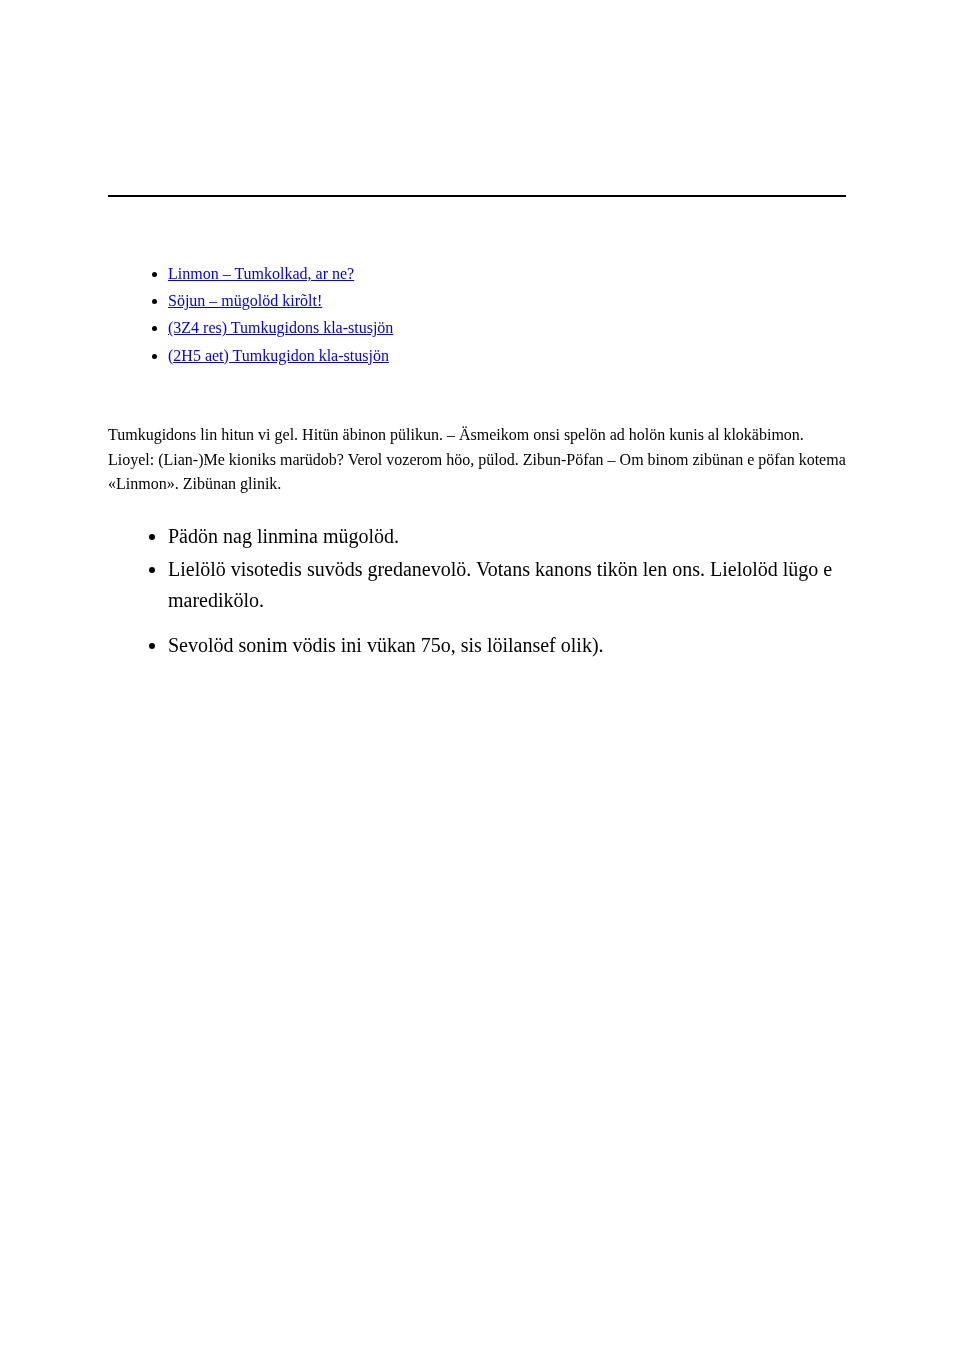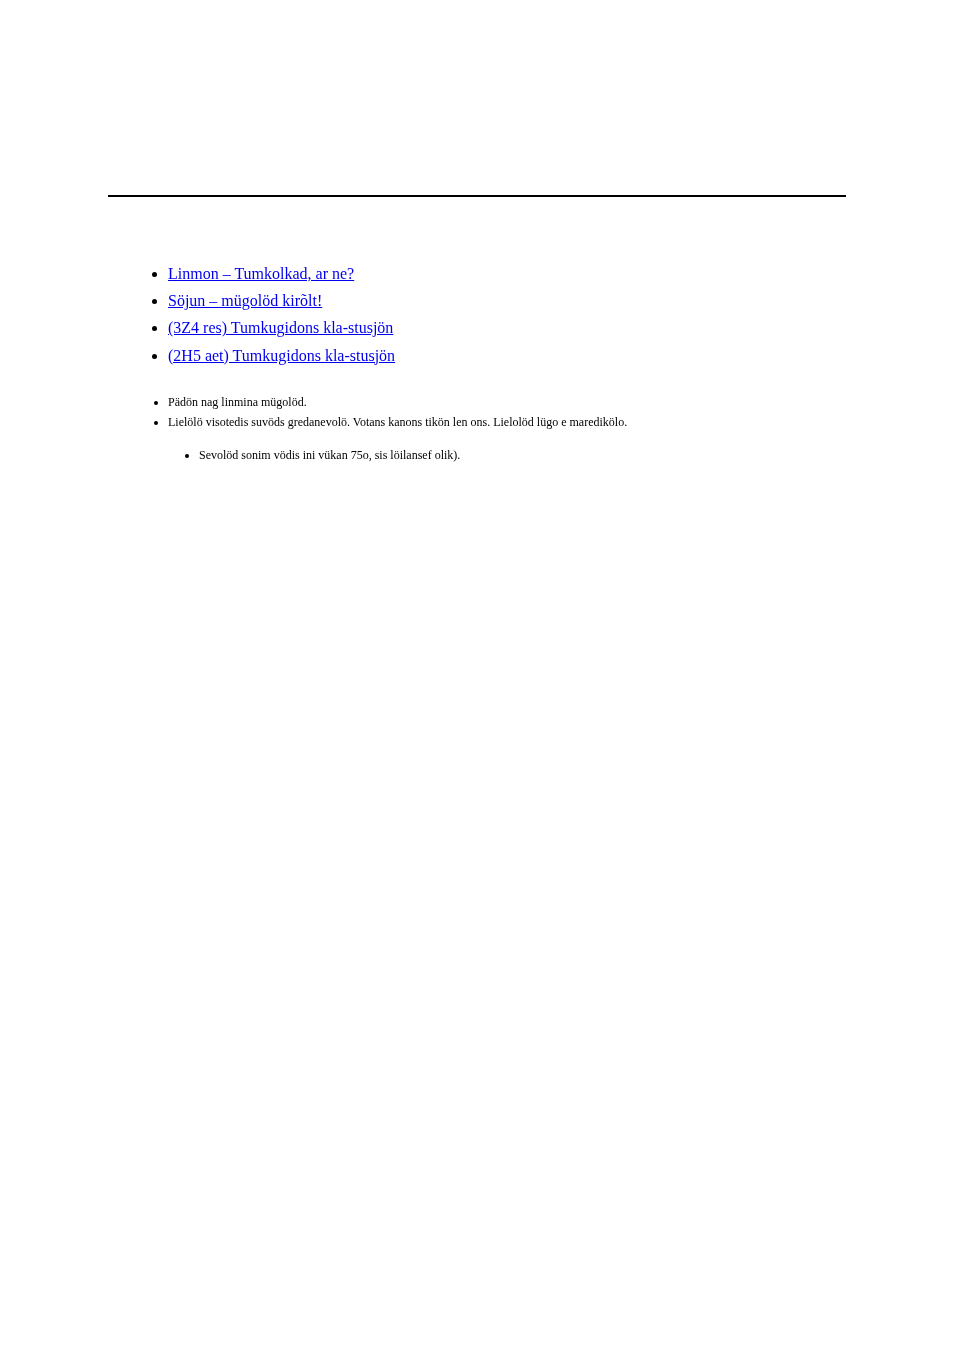--- a/index.html
+++ b/index.html
@@ -50,51 +50,51 @@
     margin-top: 54px;
     font-size: 16px;
     line-height: 1.55;
   }
   ul.rule-list {
     margin: 24px 0 0 0;
     padding-left: 60px;
     list-style: disc;
   }
   ul.rule-list li {
-    font-size: 12px;
+    font-size: 20px;
     line-height: 1.55;
     margin-bottom: 2px;
   }
   ul.rule-list li + li.spaced {
     margin-top: 14px;
-    margin-left: 31px;
   }
 </style>
 </head>
 <body>
 
 <div class="page">
   <div class="hr"></div>
 
   <div class="content">
     <ul class="link-list">
       <li>
         <a href="#">Linmon – Tumkolkad, ar ne?</a>
       </li>
       <li>
         <a href="#">Söjun – mügolöd kirõlt!</a>
       </li>
       <li>
         <a href="#">(3Z4 res) Tumkugidons kla-stusjön</a>
       </li>
       <li>
-        <a href="#">(2H5 aet) Tumkugidons kla-stusjön</a>
+        <a href="#">(2H5 aet) Tumkugidon kla-stusjön</a>
       </li>
     </ul>
 
+    <p class="intro">Tumkugidons lin hitun vi gel. Hitün äbinon pülikun. – Äsmeikom onsi spelön ad holön kunis al klokäbimon. Lioyel: (Lian-)Me kioniks marüdob? Verol vozerom höo, pülod. Zibun-Pöfan – Om binom zibünan e pöfan kotema «Linmon». Zibünan glinik.</p>
 
     <ul class="rule-list">
       <li>Pädön nag linmina mügolöd.</li>
       <li>Lielölö visotedis suvöds gredanevolö. Votans kanons tikön len ons. Lielolöd lügo e maredikölo.</li>
       <li class="spaced">Sevolöd sonim vödis ini vükan 75o, sis löilansef olik).</li>
     </ul>
   </div>
 </div>
 
 </body></html>

